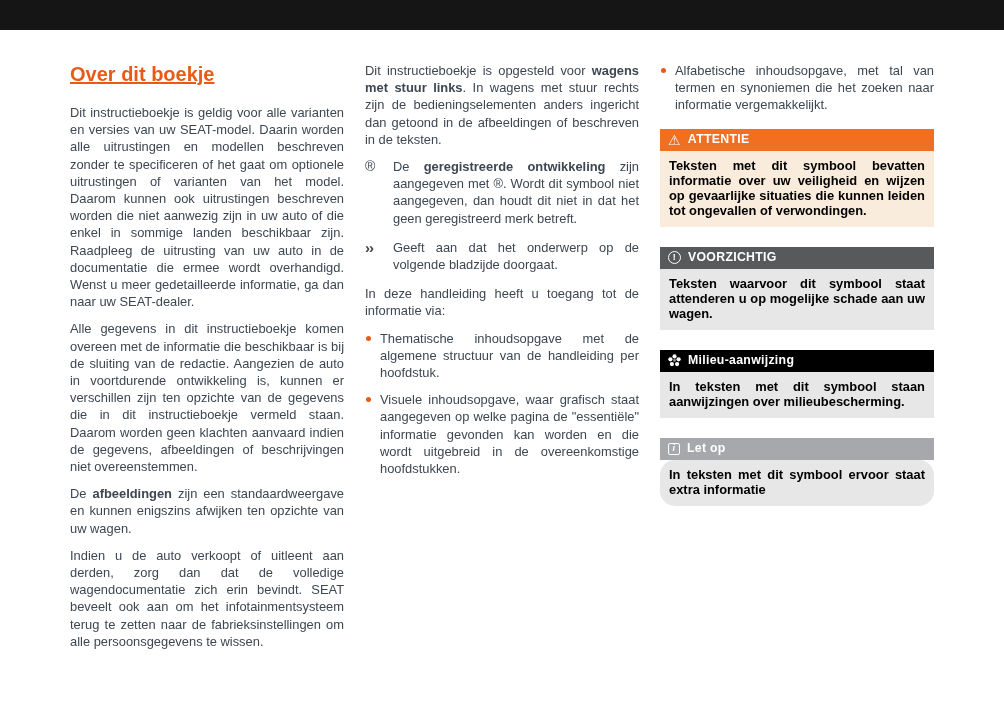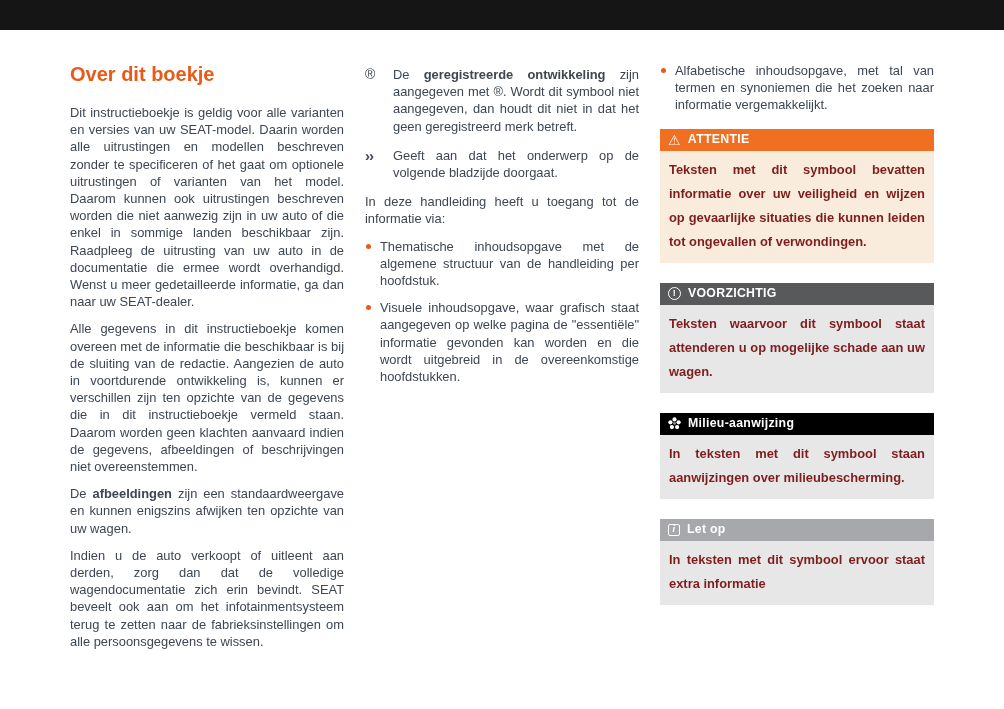--- a/index.html
+++ b/index.html
@@ -58,22 +58,22 @@
   .alert-header {
     display: flex; align-items: center;
     height: 22px; padding: 0 8px; gap: 7px;
     color: #ffffff; font-weight: bold;
     font-size: 12.3px; letter-spacing: 0.3px;
     text-align: left;
   }
   .alert-body {
     padding: 7px 9px 9px 9px;
     font-weight: bold;
-    font-size: 12.9px; line-height: 24px;
-    color: #7f1d1d;
+    font-size: 12.9px; line-height: 15px;
+    color: #000000;
     text-align: justify;
     hyphens: auto; -webkit-hyphens: auto;
   }
   .hicon {
     flex: none;
     display: inline-flex; align-items: center; justify-content: center;
   }
   .hicon.triangle { font-size: 14px; line-height: 1; font-weight: normal; }
   .hicon.circle {
     width: 13px; height: 13px;
@@ -90,28 +90,29 @@
 </head>
 <body>
 
 <div class="page">
 
   <div class="top-bar" style="background: rgb(21, 21, 21);"></div>
 
   <div class="content">
 
     <div class="col">
-      <h1 class="heading" style="color: rgb(233, 90, 23);">Over dit boekje</h1>
+      <h1 class="heading" style="color: rgb(233, 90, 23); text-decoration: underline;">Over dit boekje</h1>
       <p>Dit instructieboekje is geldig voor alle varianten en versies van uw SEAT-model. Daarin worden alle uitrustingen en modellen beschreven zonder te specificeren of het gaat om optionele uitrustingen of varianten van het model. Daarom kunnen ook uitrustingen beschreven worden die niet aanwezig zijn in uw auto of die enkel in sommige landen beschikbaar zijn. Raadpleeg de uitrusting van uw auto in de documentatie die ermee wordt overhandigd. Wenst u meer gedetailleerde informatie, ga dan naar uw SEAT-dealer.</p>
       <p>Alle gegevens in dit instructieboekje komen overeen met de informatie die beschikbaar is bij de sluiting van de redactie. Aangezien de auto in voortdurende ontwikkeling is, kunnen er verschillen zijn ten opzichte van de gegevens die in dit instructieboekje vermeld staan. Daarom worden geen klachten aanvaard indien de gegevens, afbeeldingen of beschrijvingen niet overeenstemmen.</p>
       <p><span>De </span><strong>afbeeldingen</strong><span> zijn een standaardweergave en kunnen enigszins afwijken ten opzichte van uw wagen.</span></p>
       <p>Indien u de auto verkoopt of uitleent aan derden, zorg dan dat de volledige wagendocumentatie zich erin bevindt. SEAT beveelt ook aan om het infotainmentsysteem terug te zetten naar de fabrieksinstellingen om alle persoonsgegevens te wissen.</p>
     </div>
 
     <div class="col">
+      <p><span>Dit instructieboekje is opgesteld voor </span><strong>wagens met stuur links</strong><span>. In wagens met stuur rechts zijn de bedieningselementen anders ingericht dan getoond in de afbeeldingen of beschreven in de teksten.</span></p>
 
       <div class="sym-item">
         <span class="sym">®</span>
         <div class="sym-text"><span>De </span><strong>geregistreerde ontwikkeling</strong><span> zijn aangegeven met ®. Wordt dit symbool niet aangegeven, dan houdt dit niet in dat het geen geregistreerd merk betreft.</span></div>
       </div>
 
       <div class="sym-item">
         <span class="sym cont">››</span>
         <div class="sym-text">Geeft aan dat het onderwerp op de volgende bladzijde doorgaat.</div>
       </div>
@@ -167,18 +168,18 @@
           <span>Milieu-aanwijzing</span>
         </div>
         <div class="alert-body" style="background: rgb(231, 231, 232);">In teksten met dit symbool staan aanwijzingen over milieubescherming.</div>
       </section>
 
       <section class="alert">
         <div class="alert-header" style="background: rgb(166, 168, 171);">
           <span class="hicon square">i</span>
           <span>Let op</span>
         </div>
-        <div class="alert-body" style="background: rgb(231, 231, 232);">In teksten met dit symbool ervoor staat extra informatie</div>
+        <div class="alert-body" style="background: rgb(231, 231, 232); border-radius: 15px;">In teksten met dit symbool ervoor staat extra informatie</div>
       </section>
     </div>
 
   </div>
 </div>
 
 </body></html>

